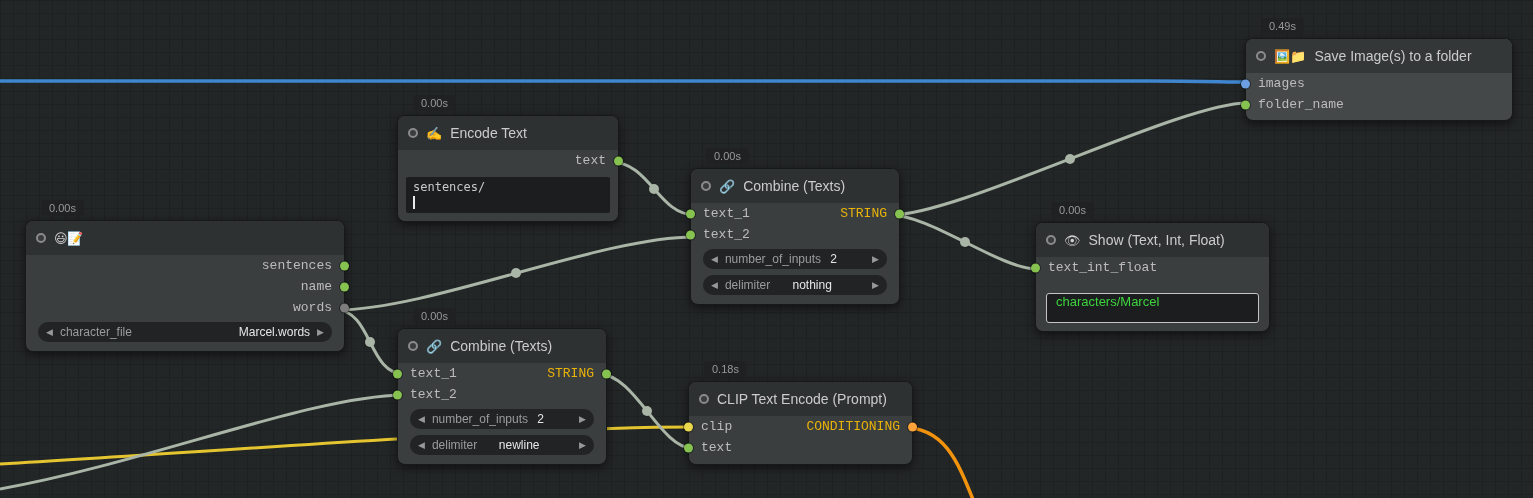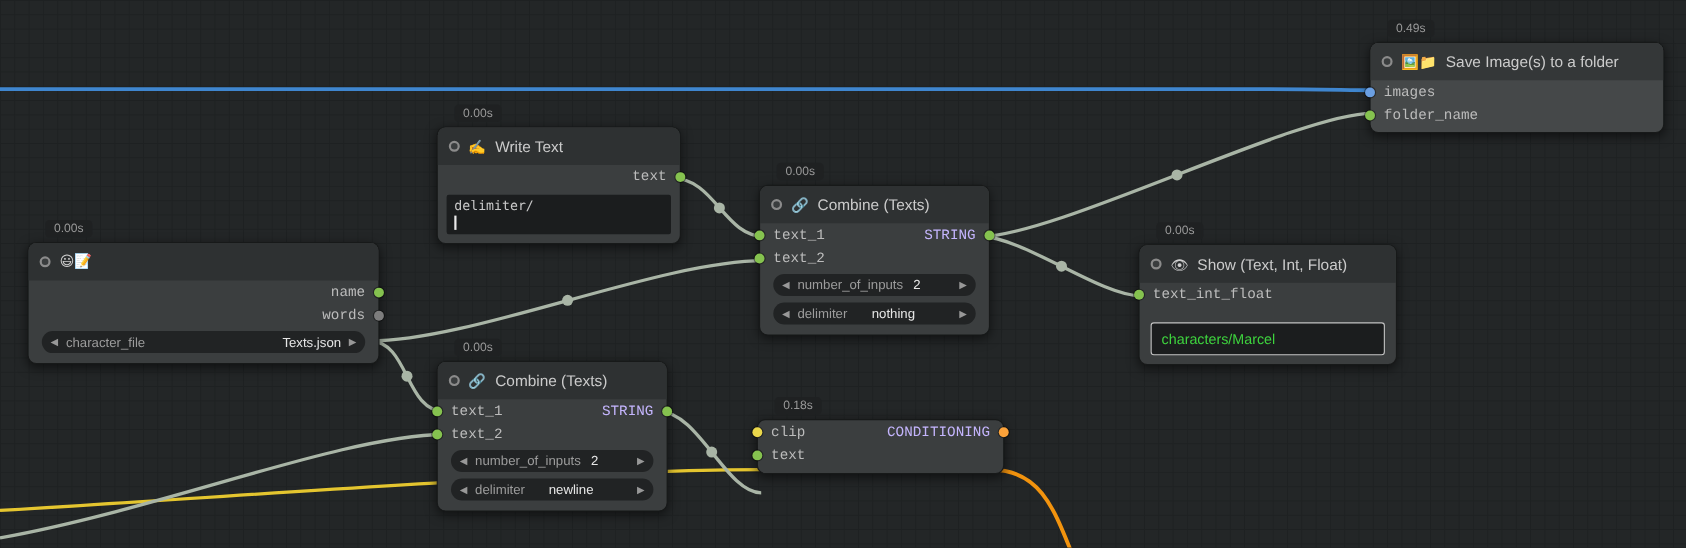--- a/index.html
+++ b/index.html
@@ -42,21 +42,21 @@
     position:absolute; top:-21px; left:15px;
     background:rgba(31,33,34,.88); color:#999;
     font-size:11px; padding:2px 8px; border-radius:4px;
   }
 
   .slot-row {
     position:relative; height:21px; display:flex; align-items:center;
     padding:0 12px; font-size:13px; color:#bcbcbc;font-family:Liberation Mono, monospace;
   }
   .slot-row .lbl { white-space:nowrap; }
-  .slot-row .out-side { margin-left:auto; color:#c4b5fd; }
+  .slot-row .out-side { margin-left:auto; color:#eab308; }
   .slot-row.right { justify-content:flex-end; }
 
   .dot {
     position:absolute; width:9px; height:9px; border-radius:50%;
     top:50%; transform:translateY(-50%);
     box-shadow:0 0 0 1px rgba(0,0,0,.4);
   }
   .dot.in  { left:-5px; }
   .dot.out { right:-5px; }
 
@@ -72,21 +72,21 @@
     margin:6px 8px 8px; height:36px; background:#1b1d1e;
     position:relative; padding:3px 7px;
     font-family:"DejaVu Sans Mono",monospace; font-size:12px;
     line-height:15px; color:#c9c9c9; border-radius:2px;
   }
   .caret { position:absolute; left:7px; top:19px; width:2px; height:13px; background:#eaeaea; }
 
   .display-box {
     margin:15px 10px 8px; height:30px; background:#1b1d1e;
     border:1px solid #c4c4c4; border-radius:3px;
-    display:flex; align-items:center; padding:0 9px; font-size:13px;
+    display:flex; align-items:flex-start; padding:0 9px; font-size:13px;
   }
 </style>
 </head>
 <body>
 
 <div id="canvas">
 
   <svg class="wires" viewBox="0 0 1533 498">
     <path d="M0,81 L1150,81 C1200,81 1226,82 1248,82" stroke-width="3.5" stroke="#3f86cf"></path>
     <path d="M0,464 C280,447 540,427 692,427" stroke-width="3" stroke="#e4c52f"></path>
@@ -107,48 +107,52 @@
     <circle cx="647" cy="411" r="5" fill="#a9b5a6"></circle>
   </svg>
 
   <div class="node" style="left:25px;top:220px;width:320px;">
     <div class="badge">0.00s</div>
     <div class="node-header">
       <span class="collapse-dot"></span>
       <span class="node-icon">😃📝</span>
     </div>
     <div class="slot-row right">
+      <span class="lbl">sentences</span>
+      <span class="dot out" style="background: rgb(133, 194, 79);"></span>
+    </div>
+    <div class="slot-row right">
       <span class="lbl">name</span>
       <span class="dot out" style="background: rgb(133, 194, 79);"></span>
     </div>
     <div class="slot-row right">
       <span class="lbl">words</span>
       <span class="dot out" style="background: rgb(125, 125, 125);"></span>
     </div>
     <div class="widget" style="margin-bottom:9px;">
       <span class="arrow">◀</span>
       <span>character_file</span>
-      <span class="w-value">Texts.json</span>
+      <span class="w-value">Marcel.words</span>
       <span class="arrow">▶</span>
     </div>
   </div>
 
   <div class="node" style="left:397px;top:115px;width:222px;">
     <div class="badge">0.00s</div>
     <div class="node-header">
       <span class="collapse-dot"></span>
       <span class="node-icon">✍️</span>
-      <span class="node-title">Write Text</span>
+      <span class="node-title">Encode Text</span>
     </div>
     <div class="slot-row right">
       <span class="lbl">text</span>
       <span class="dot out" style="background: rgb(133, 194, 79);"></span>
     </div>
     <div class="textbox">
-      <span>delimiter/</span>
+      <span>sentences/</span>
       <span class="caret"></span>
     </div>
   </div>
 
   <div class="node" style="left:690px;top:168px;width:210px;">
     <div class="badge">0.00s</div>
     <div class="node-header">
       <span class="collapse-dot"></span>
       <span class="node-icon">🔗</span>
       <span class="node-title">Combine (Texts)</span>
@@ -236,20 +240,24 @@
       <span class="lbl">images</span>
     </div>
     <div class="slot-row" style="margin-bottom:5px;">
       <span class="dot in" style="background: rgb(133, 194, 79);"></span>
       <span class="lbl">folder_name</span>
     </div>
   </div>
 
   <div class="node" style="left:688px;top:381px;width:225px;">
     <div class="badge">0.18s</div>
+    <div class="node-header">
+      <span class="collapse-dot"></span>
+      <span class="node-title">CLIP Text Encode (Prompt)</span>
+    </div>
     <div class="slot-row">
       <span class="dot in" style="background: rgb(234, 215, 75);"></span>
       <span class="lbl">clip</span>
       <span class="lbl out-side">CONDITIONING</span>
       <span class="dot out" style="background: rgb(251, 162, 58);"></span>
     </div>
     <div class="slot-row" style="margin-bottom:6px;">
       <span class="dot in" style="background: rgb(133, 194, 79);"></span>
       <span class="lbl">text</span>
     </div>

